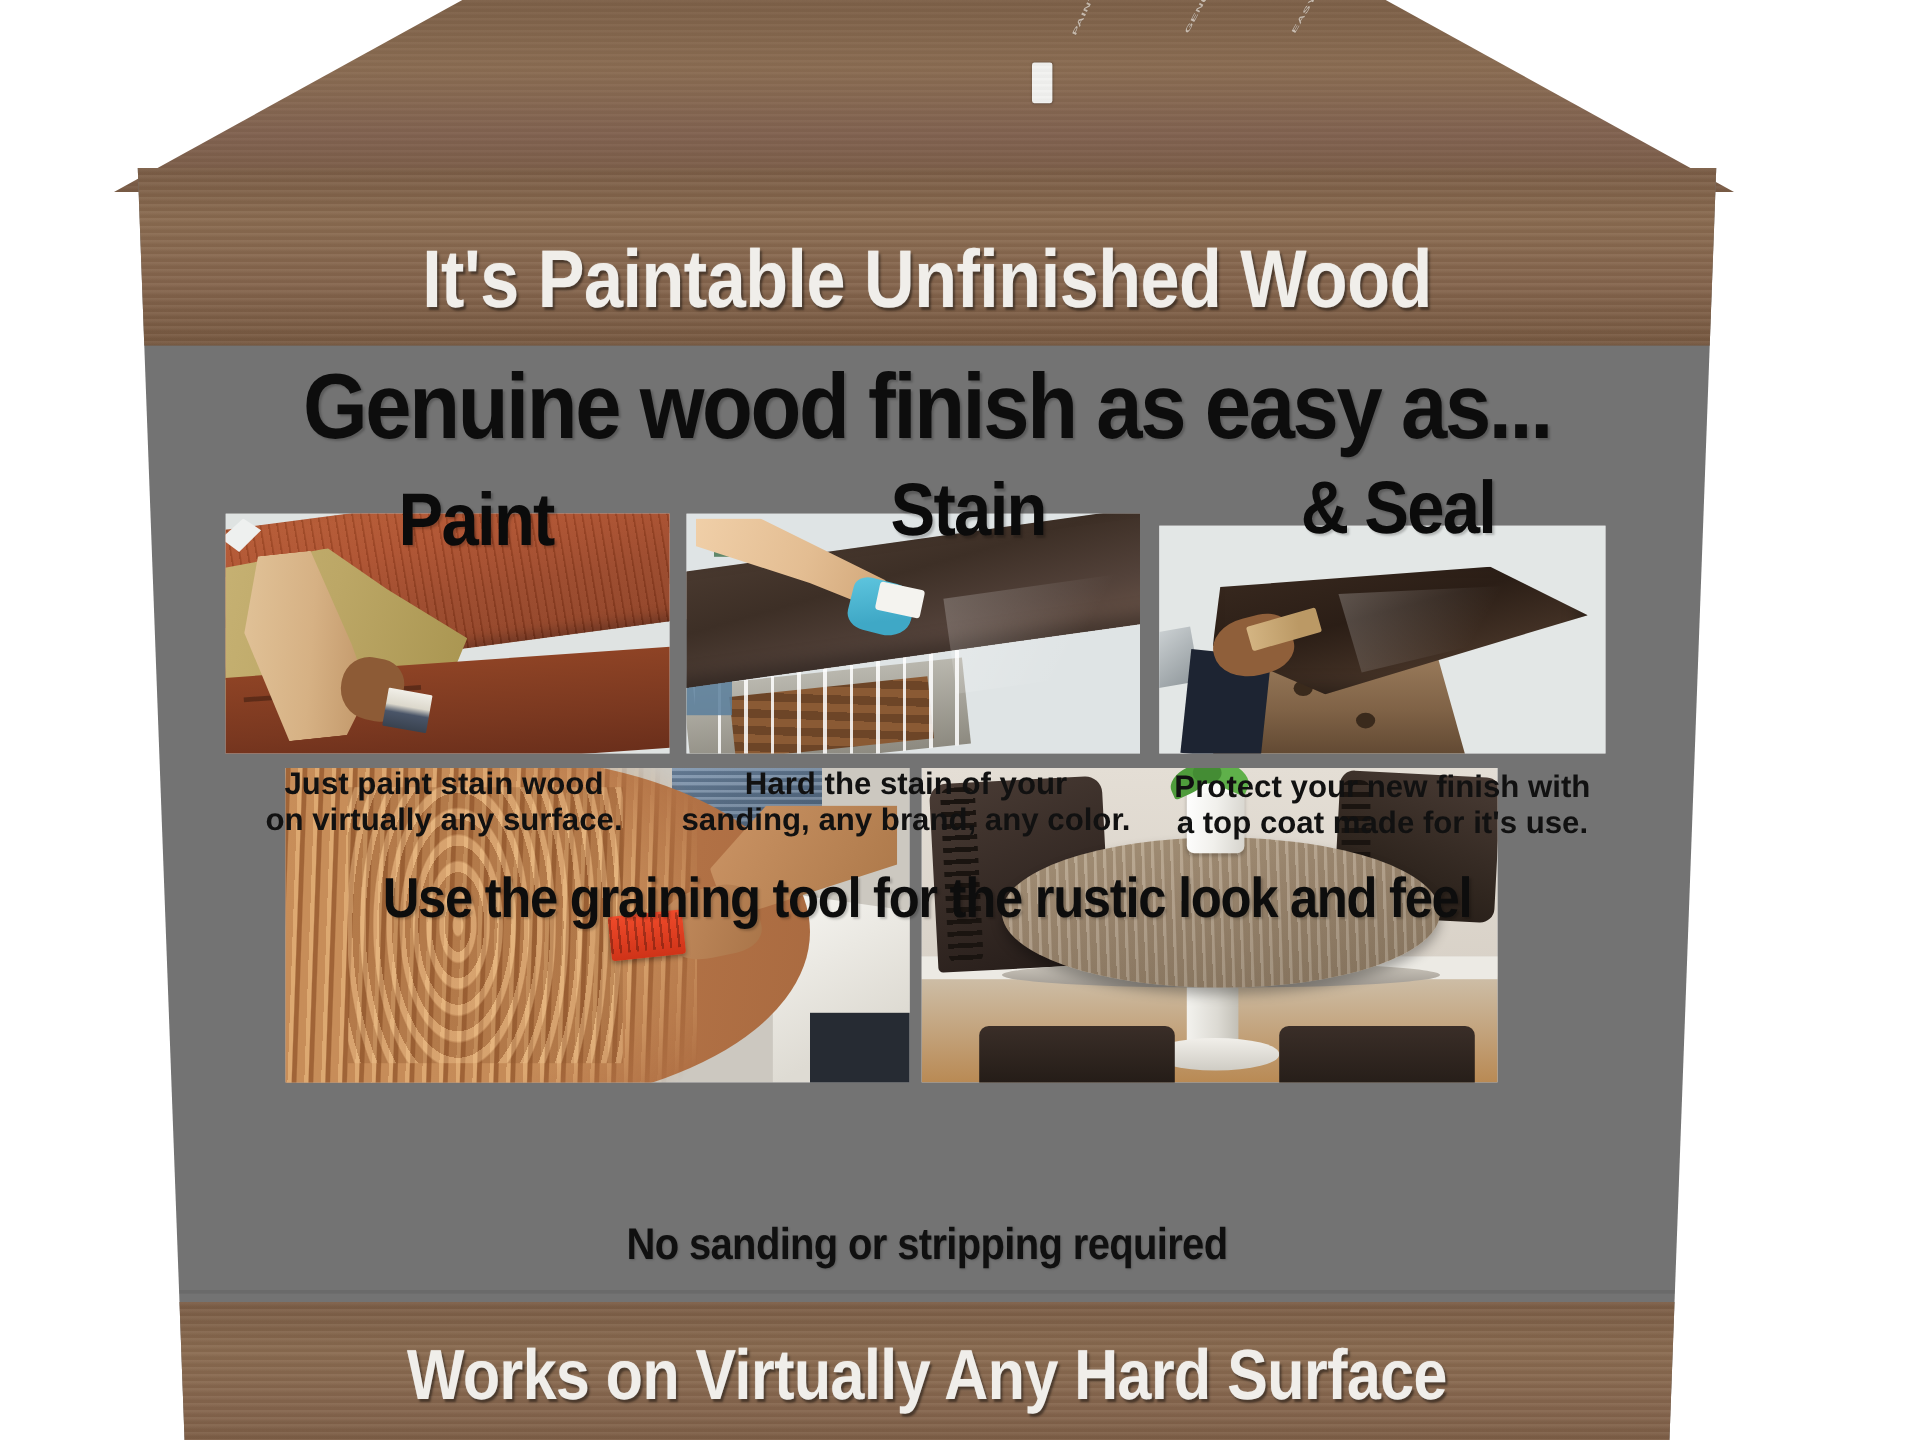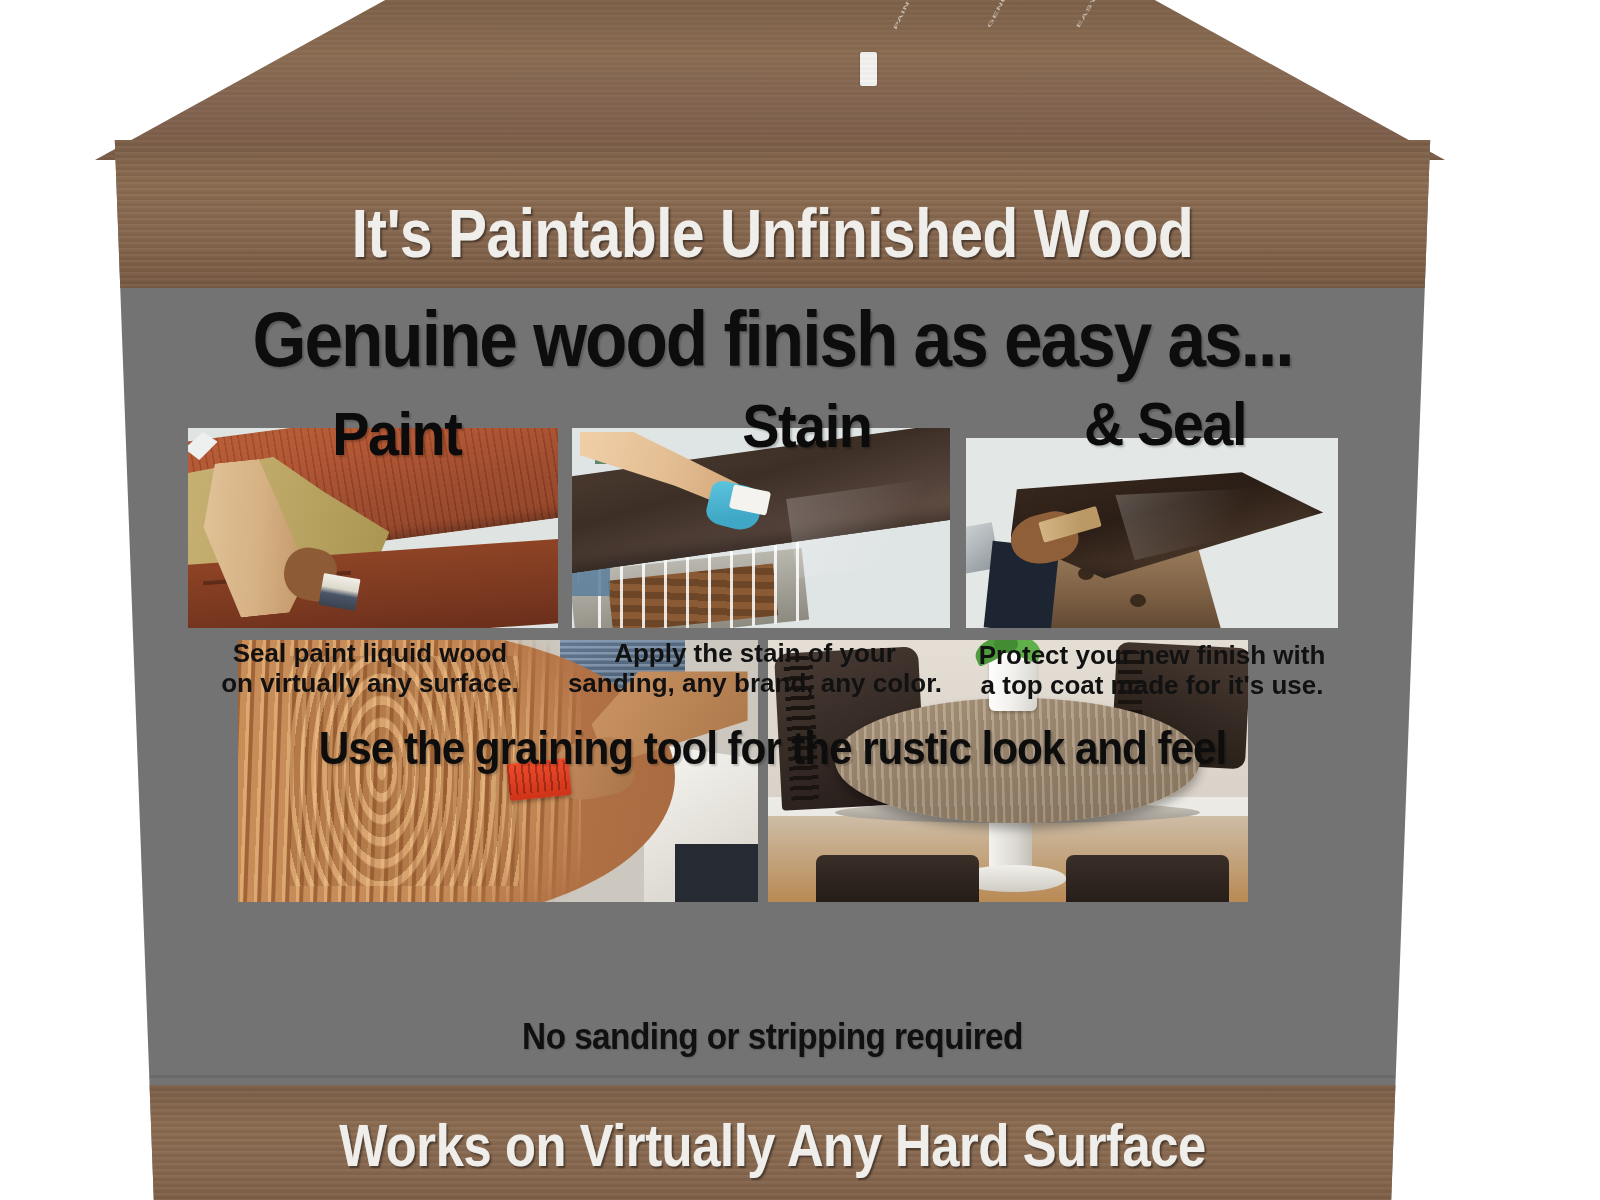--- a/index.html
+++ b/index.html
@@ -370,25 +370,25 @@
       <div class="p3-knob1"></div>
       <div class="p3-knob2"></div>
       <div class="p3-top"></div>
       <div class="p3-gloss"></div>
       <div class="p3-arm"></div>
       <div class="p3-hand"></div>
       <div class="p3-brush"></div>
     </div>
 
     <div class="caption c1">
-      <div>Seal paint liquid wood</div>
+      <div>Just paint stain wood</div>
       <div>on virtually any surface.</div>
     </div>
     <div class="caption c2">
-      <div>Apply the stain of your</div>
+      <div>Hard the stain of your</div>
       <div>sanding, any brand, any color.</div>
     </div>
     <div class="caption c3">
       <div>Protect your new finish with</div>
       <div>a top coat made for it's use.</div>
     </div>
 
     <div class="subhead">Use the graining tool for the rustic look and feel</div>
 
     <div class="photo p4">

